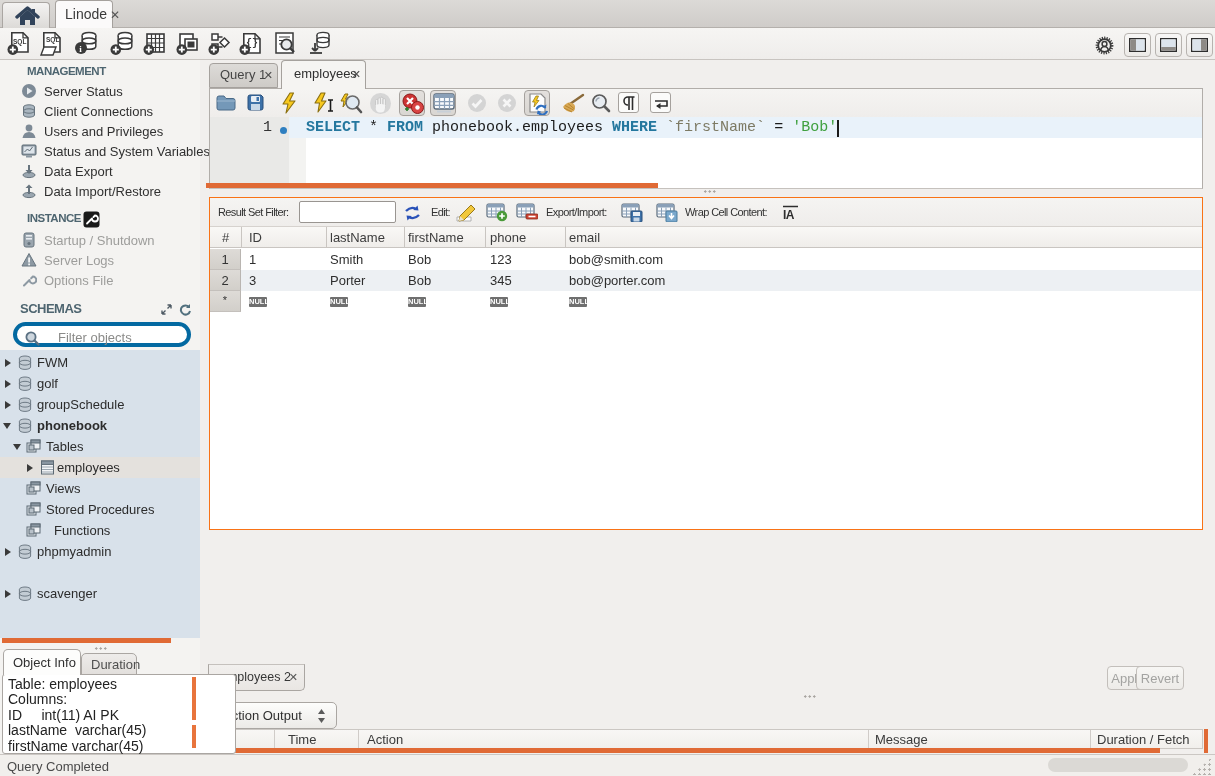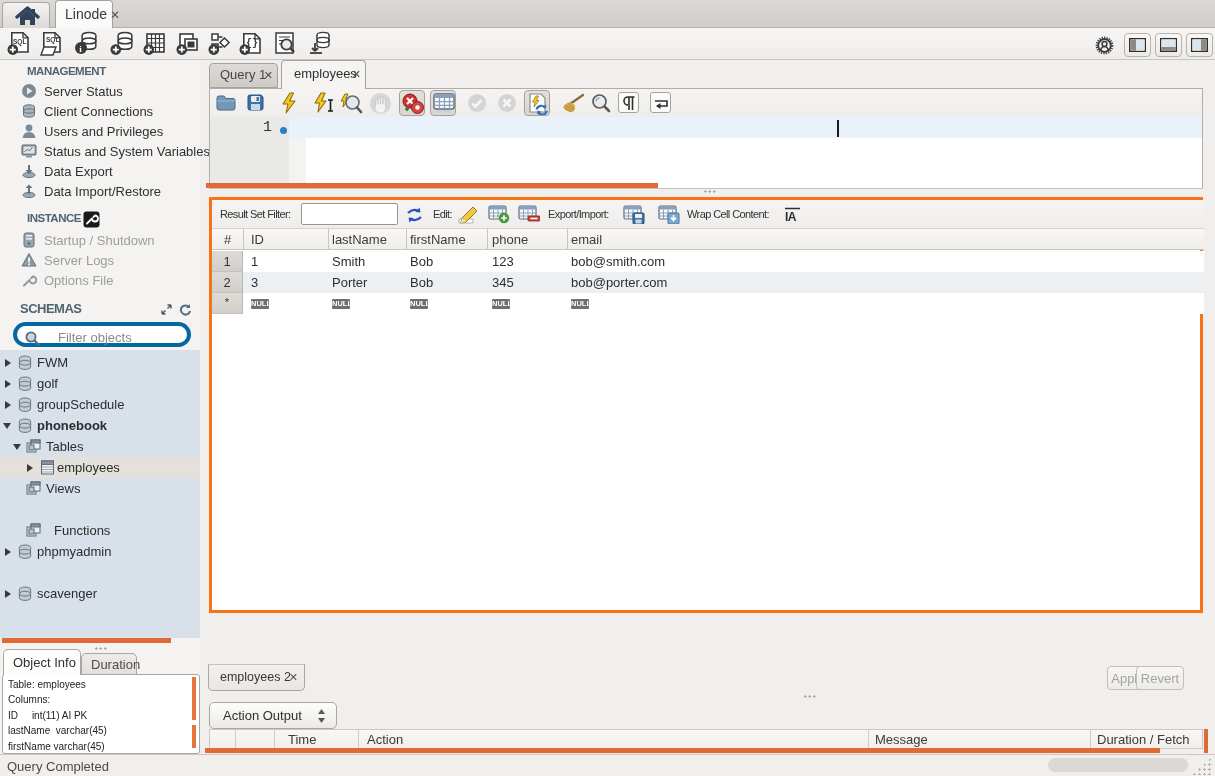--- a/index.html
+++ b/index.html
@@ -43,22 +43,22 @@
 .tri { position:absolute; width:0; height:0; }
 .tri.right { border-left:6px solid #3a3a3a; border-top:4px solid transparent; border-bottom:4px solid transparent; top:7px; }
 .dbi { position:absolute; top:3px; width:15px; height:15px; }
 .tri.down { border-top:6px solid #3a3a3a; border-left:4px solid transparent; border-right:4px solid transparent; top:8px; }
 #schemaorange { position:absolute; left:2px; top:578px; width:169px; height:5px; background:#e06a35; }
 
 
 .btab { position:absolute; border:1px solid #aaa6a2; border-radius:5px 5px 0 0; font-size:13px; }
 #objinfotab { left:3px; top:589px; width:78px; height:26px; background:#fdfdfc; border-bottom:none; color:#303030; padding:5px 0 0 9px; z-index:3; white-space:nowrap; }
 #sessiontab { left:81px; top:593px; width:56px; height:22px; background:linear-gradient(#eeecea,#e2dfdc); color:#4f4f4f; padding:3px 0 0 9px; z-index:1; white-space:nowrap; }
-#objinfobox { position:absolute; left:2px; top:614px; width:198px; height:80px; background:#fff;
-  border:1px solid #aaa6a2; border-radius:3px; z-index:2; font-size:10px; color:#222; line-height:15.4px; padding:2px 0 0 5px;}
+#objinfobox { position:absolute; left:2px; top:614px; width:234px; height:80px; background:#fff;
+  border:1px solid #aaa6a2; border-radius:3px; z-index:2; font-size:14px; color:#222; line-height:15.4px; padding:2px 0 0 5px;}
 #oiscroll { position:absolute; left:192px; top:617px; width:4px; height:71px; background:#e8743c; z-index:4; }
 
 
 #statusbar { position:absolute; left:0; top:754px; width:1215px; height:22px;
   background:#f1efec; border-top:1px solid #cbc7c3; font-size:13px; color:#4a4a4a; }
 #statusbar .txt { position:absolute; left:7px; top:4px; }
 #hthumb { position:absolute; left:1048px; top:3px; width:140px; height:14px; background:#dbd9d5; border-radius:7px; }
 
 
 #main { position:absolute; left:208px; top:60px; width:1007px; height:694px; }
@@ -76,21 +76,21 @@
 #curline { position:absolute; left:79px; top:28px; width:913px; height:21px; background:#e9f2fa; }
 #sqlline { position:absolute; left:96px; top:30px; font-family:"Liberation Mono",monospace; font-size:15px; white-space:pre; color:#1c1c1c; }
 .eti { position:absolute; }
 .etb { position:absolute; top:1px; width:26px; height:26px; border:1px solid #a5a19d; border-radius:4px; background:linear-gradient(#e3e0dd,#d9d6d2); }
 .etb2 { position:absolute; top:3px; width:21px; height:21px; border:1px solid #a5a19d; border-radius:3px; background:#fbfbfa; }
 .kw { color:#24779e; font-weight:bold; }
 .idq { color:#7d7a64; }
 .str { color:#3fa03f; }
 #edprogress { position:absolute; left:-4px; top:94px; width:452px; height:5px; background:#e06a35; }
 
-#resultpanel { position:absolute; left:1px; top:137px; width:994px; height:416px; background:#fff; border:3px solid #f97316; }
+#resultpanel { position:absolute; left:1px; top:137px; width:994px; height:333px; background:#fff; border:1px solid #f97316; }
 #restoolbar { position:absolute; left:0; top:0; width:992px; height:29px; background:linear-gradient(#f5f4f2,#efedeb); border-bottom:1px solid #d6d2ce; font-size:11px; letter-spacing:-0.6px; color:#333; }
 #resfilterinput { position:absolute; left:89px; top:3px; width:97px; height:22px; background:#fff; border:1px solid #999591; border-radius:2px; }
 
 
 #grid { position:absolute; left:0; top:29px; width:992px; height:85px; }
 #ghead { position:absolute; left:0; top:0; width:992px; height:21px; background:linear-gradient(#f9f8f6,#efedea); border-bottom:1px solid #c9c5c1; }
 .gsep { position:absolute; top:0; width:1px; height:21px; background:#c9c5c1; }
 .grow { position:absolute; left:0; width:992px; height:21px; }
 .gnum { position:absolute; left:0; top:0; width:31px; height:21px; background:linear-gradient(#dedbd7,#d2cfca); border-right:1px solid #b9b5b1; border-bottom:1px solid #c4c0bc; font-size:13px; color:#333; text-align:center; padding-top:3px; }
 .gcell { position:absolute; top:3px; font-size:13px; color:#2e2e2e; white-space:nowrap; }
@@ -333,20 +333,26 @@
           <use href="#tbl1"></use>
         </svg>
         <span class="lbl" style="left:57px;">employees</span>
       </div>
     <div class="trow" style="top:128px;">
         <svg class="dbi" style="left:26px;">
           <use href="#tblgrp"></use>
         </svg>
         <span class="lbl" style="left:46px;">Views</span>
       </div>
+    <div class="trow" style="top:149px;">
+        <svg class="dbi" style="left:26px;">
+          <use href="#tblgrp"></use>
+        </svg>
+        <span class="lbl" style="left:46px;">Stored Procedures</span>
+      </div>
     <div class="trow" style="top:170px;">
         <svg class="dbi" style="left:26px;">
           <use href="#tblgrp"></use>
         </svg>
         <span class="lbl" style="left:54px;">Functions</span>
       </div>
     <div class="trow" style="top:191px;">
         <span class="tri right" style="left:5px;"></span>
         <svg class="dbi" style="left:18px;">
           <use href="#dbcyl"></use>
@@ -506,20 +512,21 @@
       <div class="etb2" style="left:440px;"><svg width="15" height="14" style="margin:4px 3px;">
             <path d="M1 4 H13 V9 H3" fill="none" stroke="#2e2e2e" stroke-width="1.6"></path>
             <path d="M6.5 6 L2 9 L6.5 12 Z" fill="#2e2e2e"></path>
           </svg></div>
     </div>
     <div id="gutter"></div>
     <div id="foldcol"></div>
     <div id="curline"></div>
     <div id="lineno">1</div>
     <div id="bluedot"></div>
+    <div id="sqlline"><span class="kw">SELECT</span> * <span class="kw">FROM</span> phonebook.employees <span class="kw">WHERE</span> <span class="idq">`firstName`</span> = <span class="str">'Bob'</span></div>
     <div style="position:absolute;left:627px;top:31px;width:2px;height:17px;background:#1a1a1a;"></div>
     <div id="edprogress"></div>
   </div>
 
   <div id="resultpanel">
     <div id="restoolbar">
       <div class="abs" style="left:8px;top:8px;white-space:nowrap;">Result Set Filter:</div>
       <div id="resfilterinput"></div>
       <svg class="eti" style="left:194px;top:7px;" width="17" height="16">
           <path d="M2 6 q5-5 10-2" fill="none" stroke="#2a52b8" stroke-width="2.4"></path>

